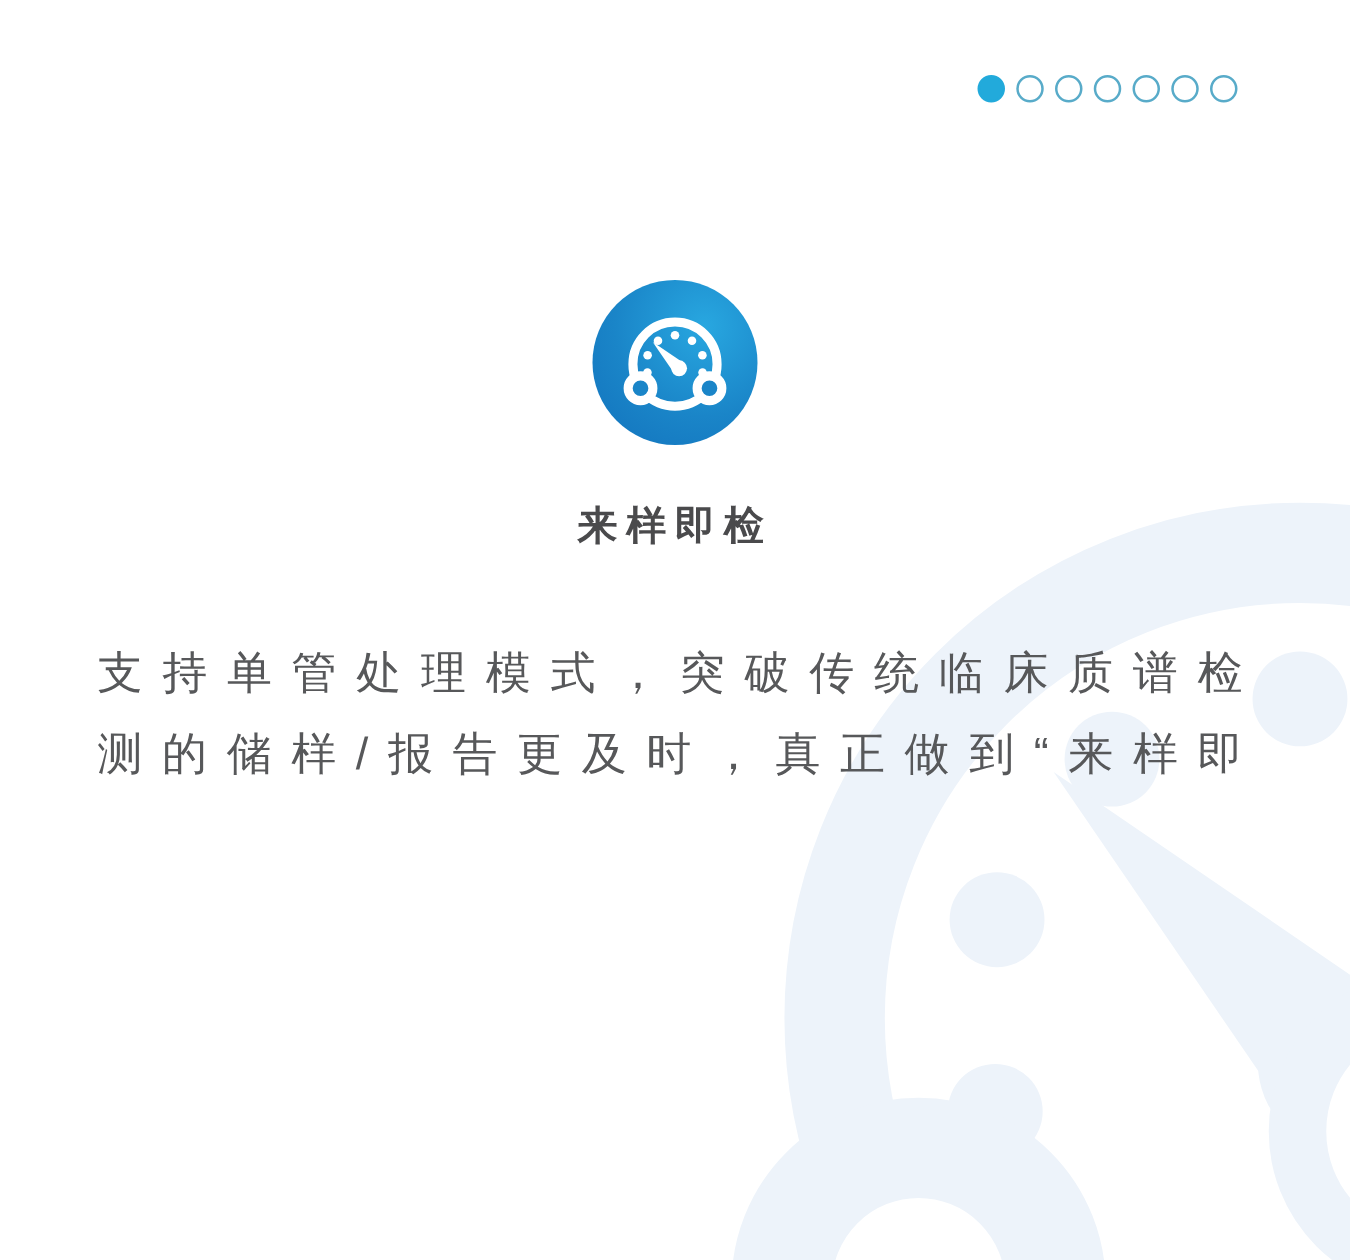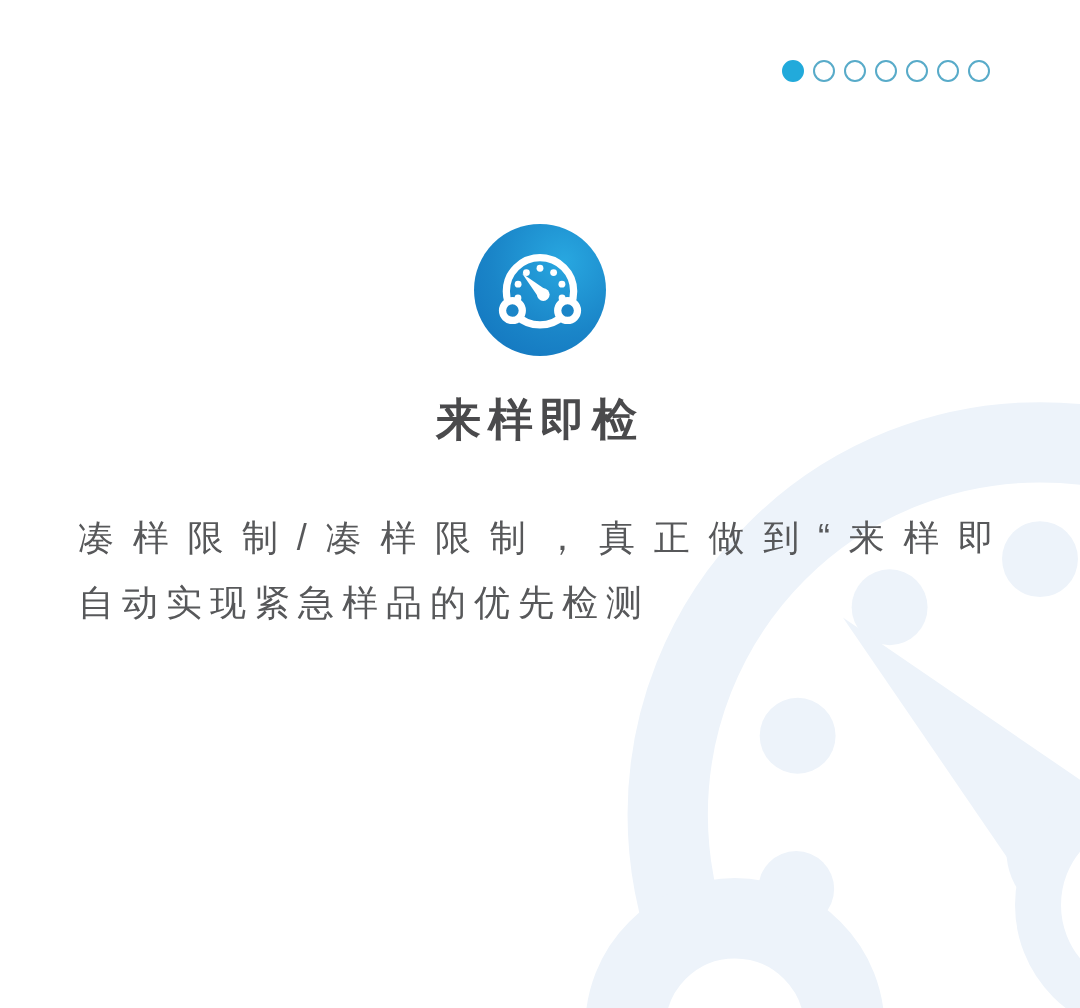--- a/index.html
+++ b/index.html
@@ -58,21 +58,21 @@
   }
   .badge svg{
     width:132px;height:132px;color:#ffffff;
     --bump-fill:var(--badge-mid,#1A85C8);
   }
 
   
   .title{
     position:absolute;top:396px;left:0;right:0;
     text-align:center;
-    font-size:45px;line-height:48px;
+    font-size:32px;line-height:48px;
     font-weight:600;
     letter-spacing:7px;
     color:var(--title-color,#4A4A4C);
   }
 
   
   .bodytext{
     position:absolute;top:505px;left:78px;right:78px;
     font-size:36px;line-height:65px;
     letter-spacing:8px;
@@ -129,17 +129,17 @@
 
   <div class="badge">
     <svg viewBox="0 0 100 100">
       <use href="#gauge-glyph"></use>
     </svg>
   </div>
 
   <div class="title">来样即检</div>
 
   <div class="bodytext">
-    <span class="line just">凑样限制/凑样限制，真正做到“来样即</span>
-    <span class="line">自动实现紧急样品的优先检测</span>
+    <span class="line just">支持单管处理模式，突破传统临床质谱检</span>
+    <span class="line just">测的储样/报告更及时，真正做到“来样即</span>
   </div>
 
 </div>
 
 </body></html>

